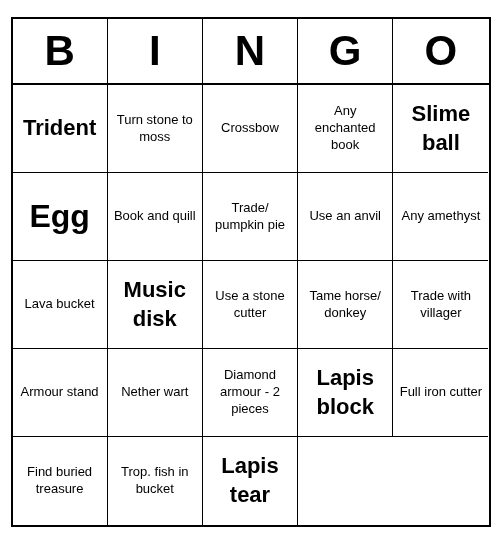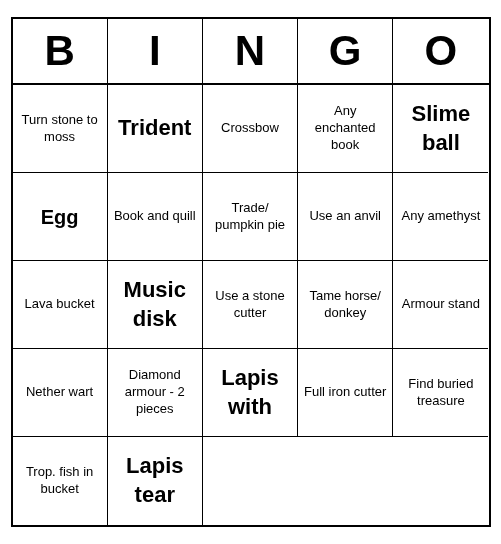--- a/index.html
+++ b/index.html
@@ -52,53 +52,54 @@
       border-right: none;
     }
     .bingo-cell:nth-child(n+21) {
       border-bottom: none;
     }
     .bingo-cell.large-text {
       font-size: 22px;
       font-weight: bold;
     }
     .bingo-cell.xlarge-text {
-      font-size: 20px;
+      font-size: 32px;
       font-weight: bold;
       text-align: center;
     }
   </style>
 </head>
 <body>
 
 <div class="bingo-card">
   <div class="bingo-header">
   <div class="bingo-letter">B</div>
       <div class="bingo-letter">I</div>
       <div class="bingo-letter">N</div>
       <div class="bingo-letter">G</div>
       <div class="bingo-letter">O</div>
     </div>
   <div class="bingo-grid">
-  <div class="bingo-cell">Turn stone to moss</div>
-      <div class="bingo-cell large-text">Trident</div>
+  <div class="bingo-cell large-text">Trident</div>
+      <div class="bingo-cell">Turn stone to moss</div>
       <div class="bingo-cell">Crossbow</div>
       <div class="bingo-cell">Any enchanted book</div>
       <div class="bingo-cell large-text">Slime ball</div>
       <div class="bingo-cell xlarge-text">Egg</div>
       <div class="bingo-cell">Book and quill</div>
       <div class="bingo-cell">Trade/ pumpkin pie</div>
       <div class="bingo-cell">Use an anvil</div>
       <div class="bingo-cell">Any amethyst</div>
       <div class="bingo-cell">Lava bucket</div>
       <div class="bingo-cell large-text">Music disk</div>
       <div class="bingo-cell">Use a stone cutter</div>
       <div class="bingo-cell">Tame horse/ donkey</div>
+      <div class="bingo-cell">Trade with villager</div>
       <div class="bingo-cell">Armour stand</div>
       <div class="bingo-cell">Nether wart</div>
       <div class="bingo-cell">Diamond armour - 2 pieces</div>
-      <div class="bingo-cell large-text">Lapis with</div>
+      <div class="bingo-cell large-text">Lapis block</div>
       <div class="bingo-cell">Full iron cutter</div>
       <div class="bingo-cell">Find buried treasure</div>
       <div class="bingo-cell">Trop. fish in bucket</div>
       <div class="bingo-cell large-text">Lapis tear</div>
     </div>
 </div>
 
 </body></html>

